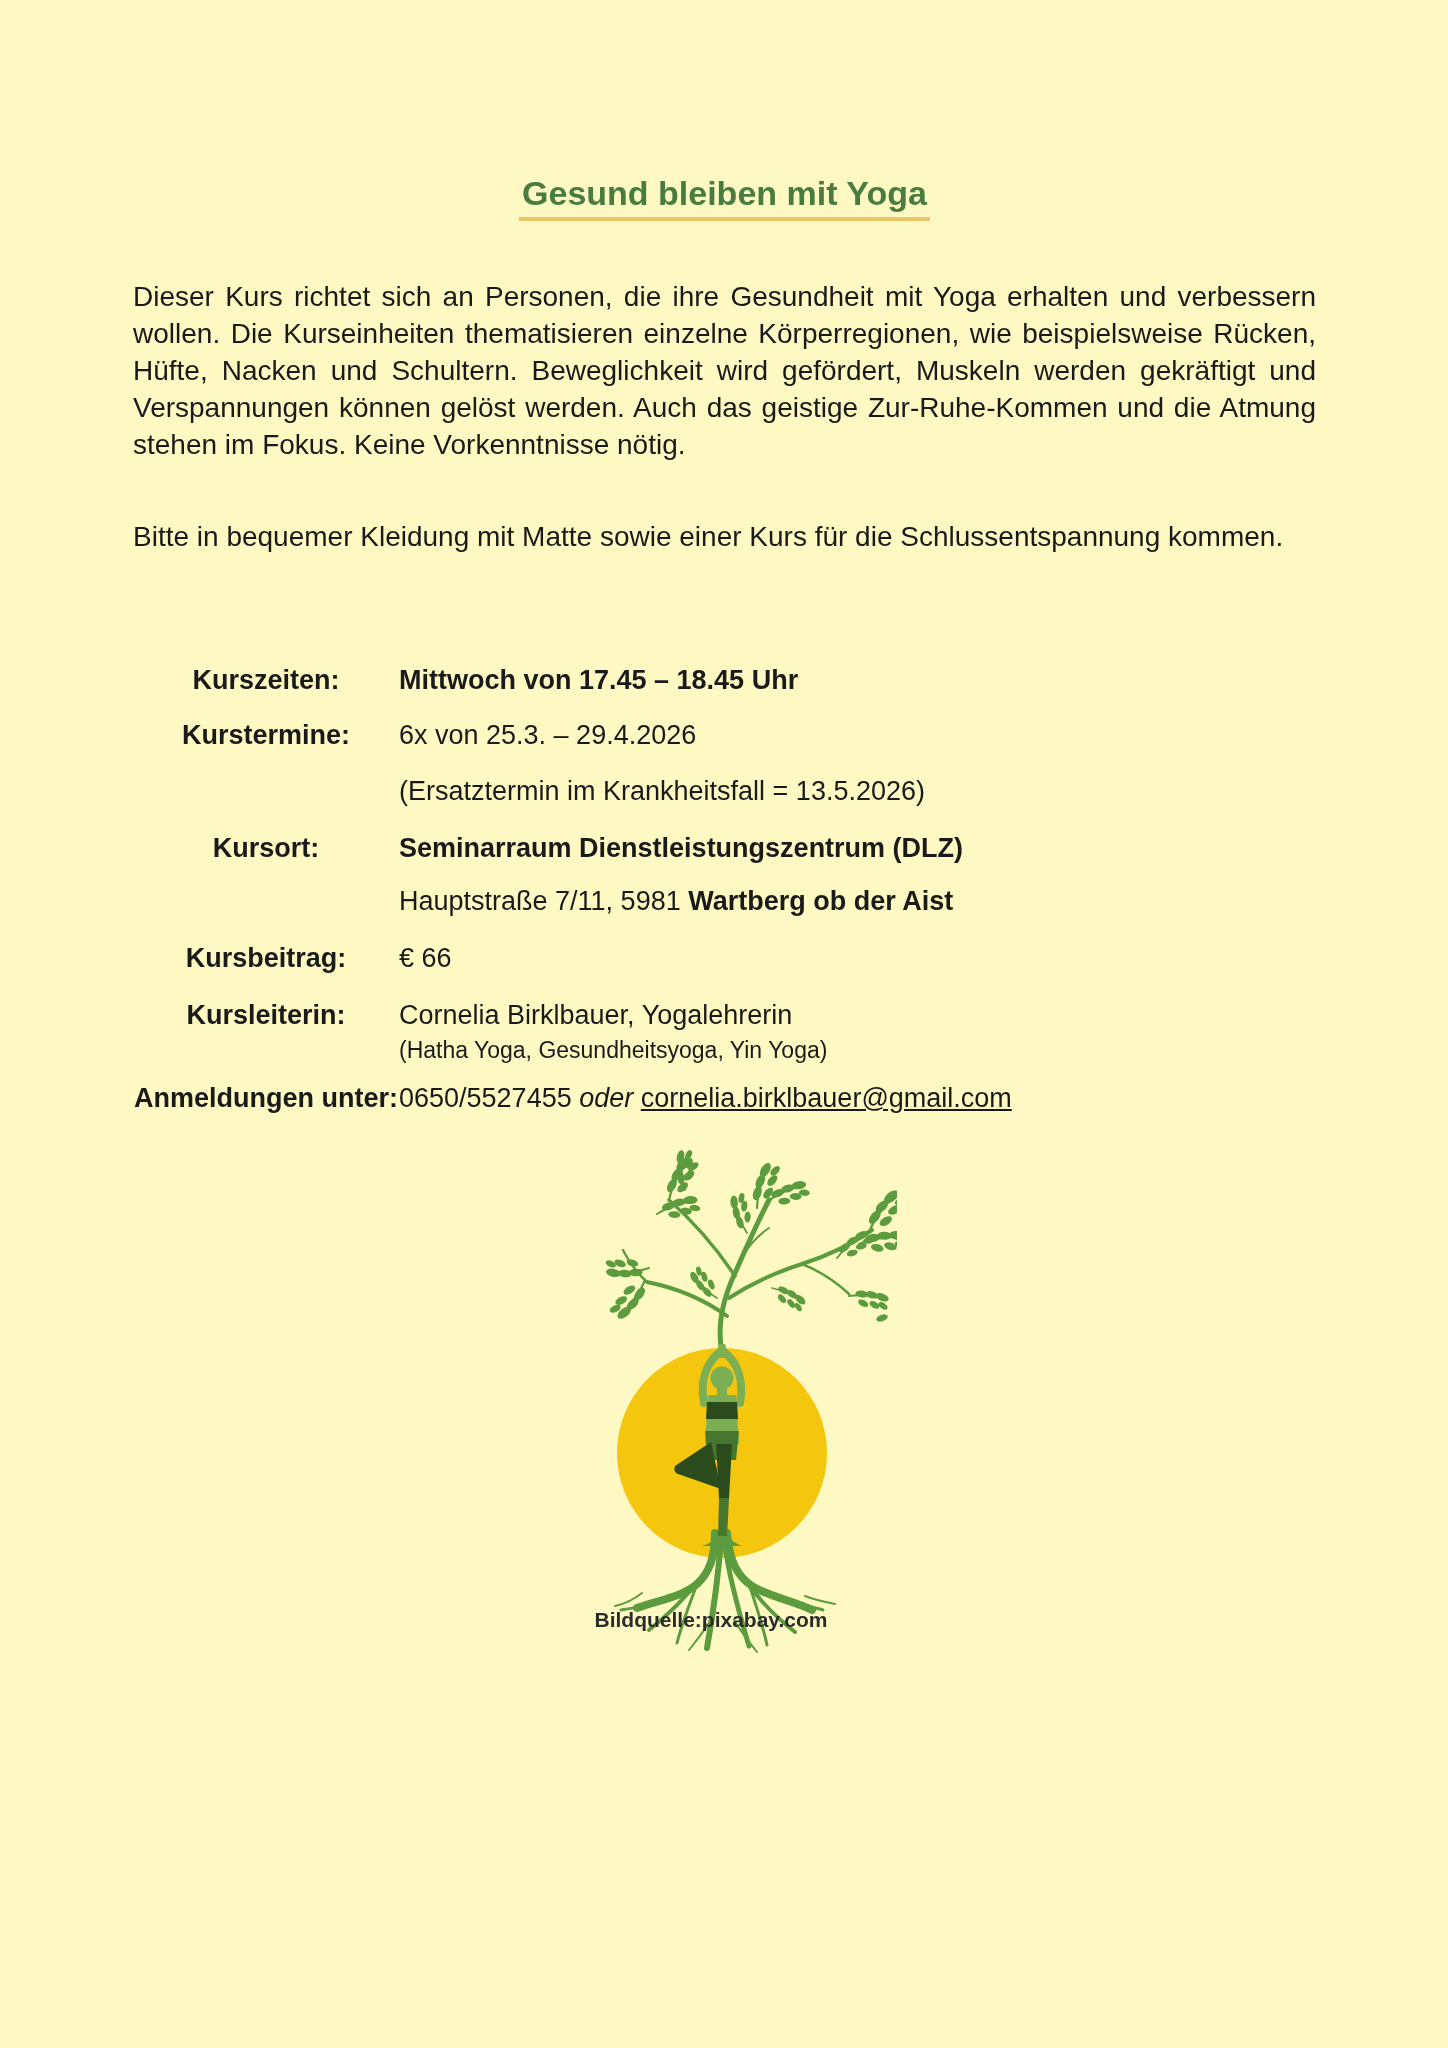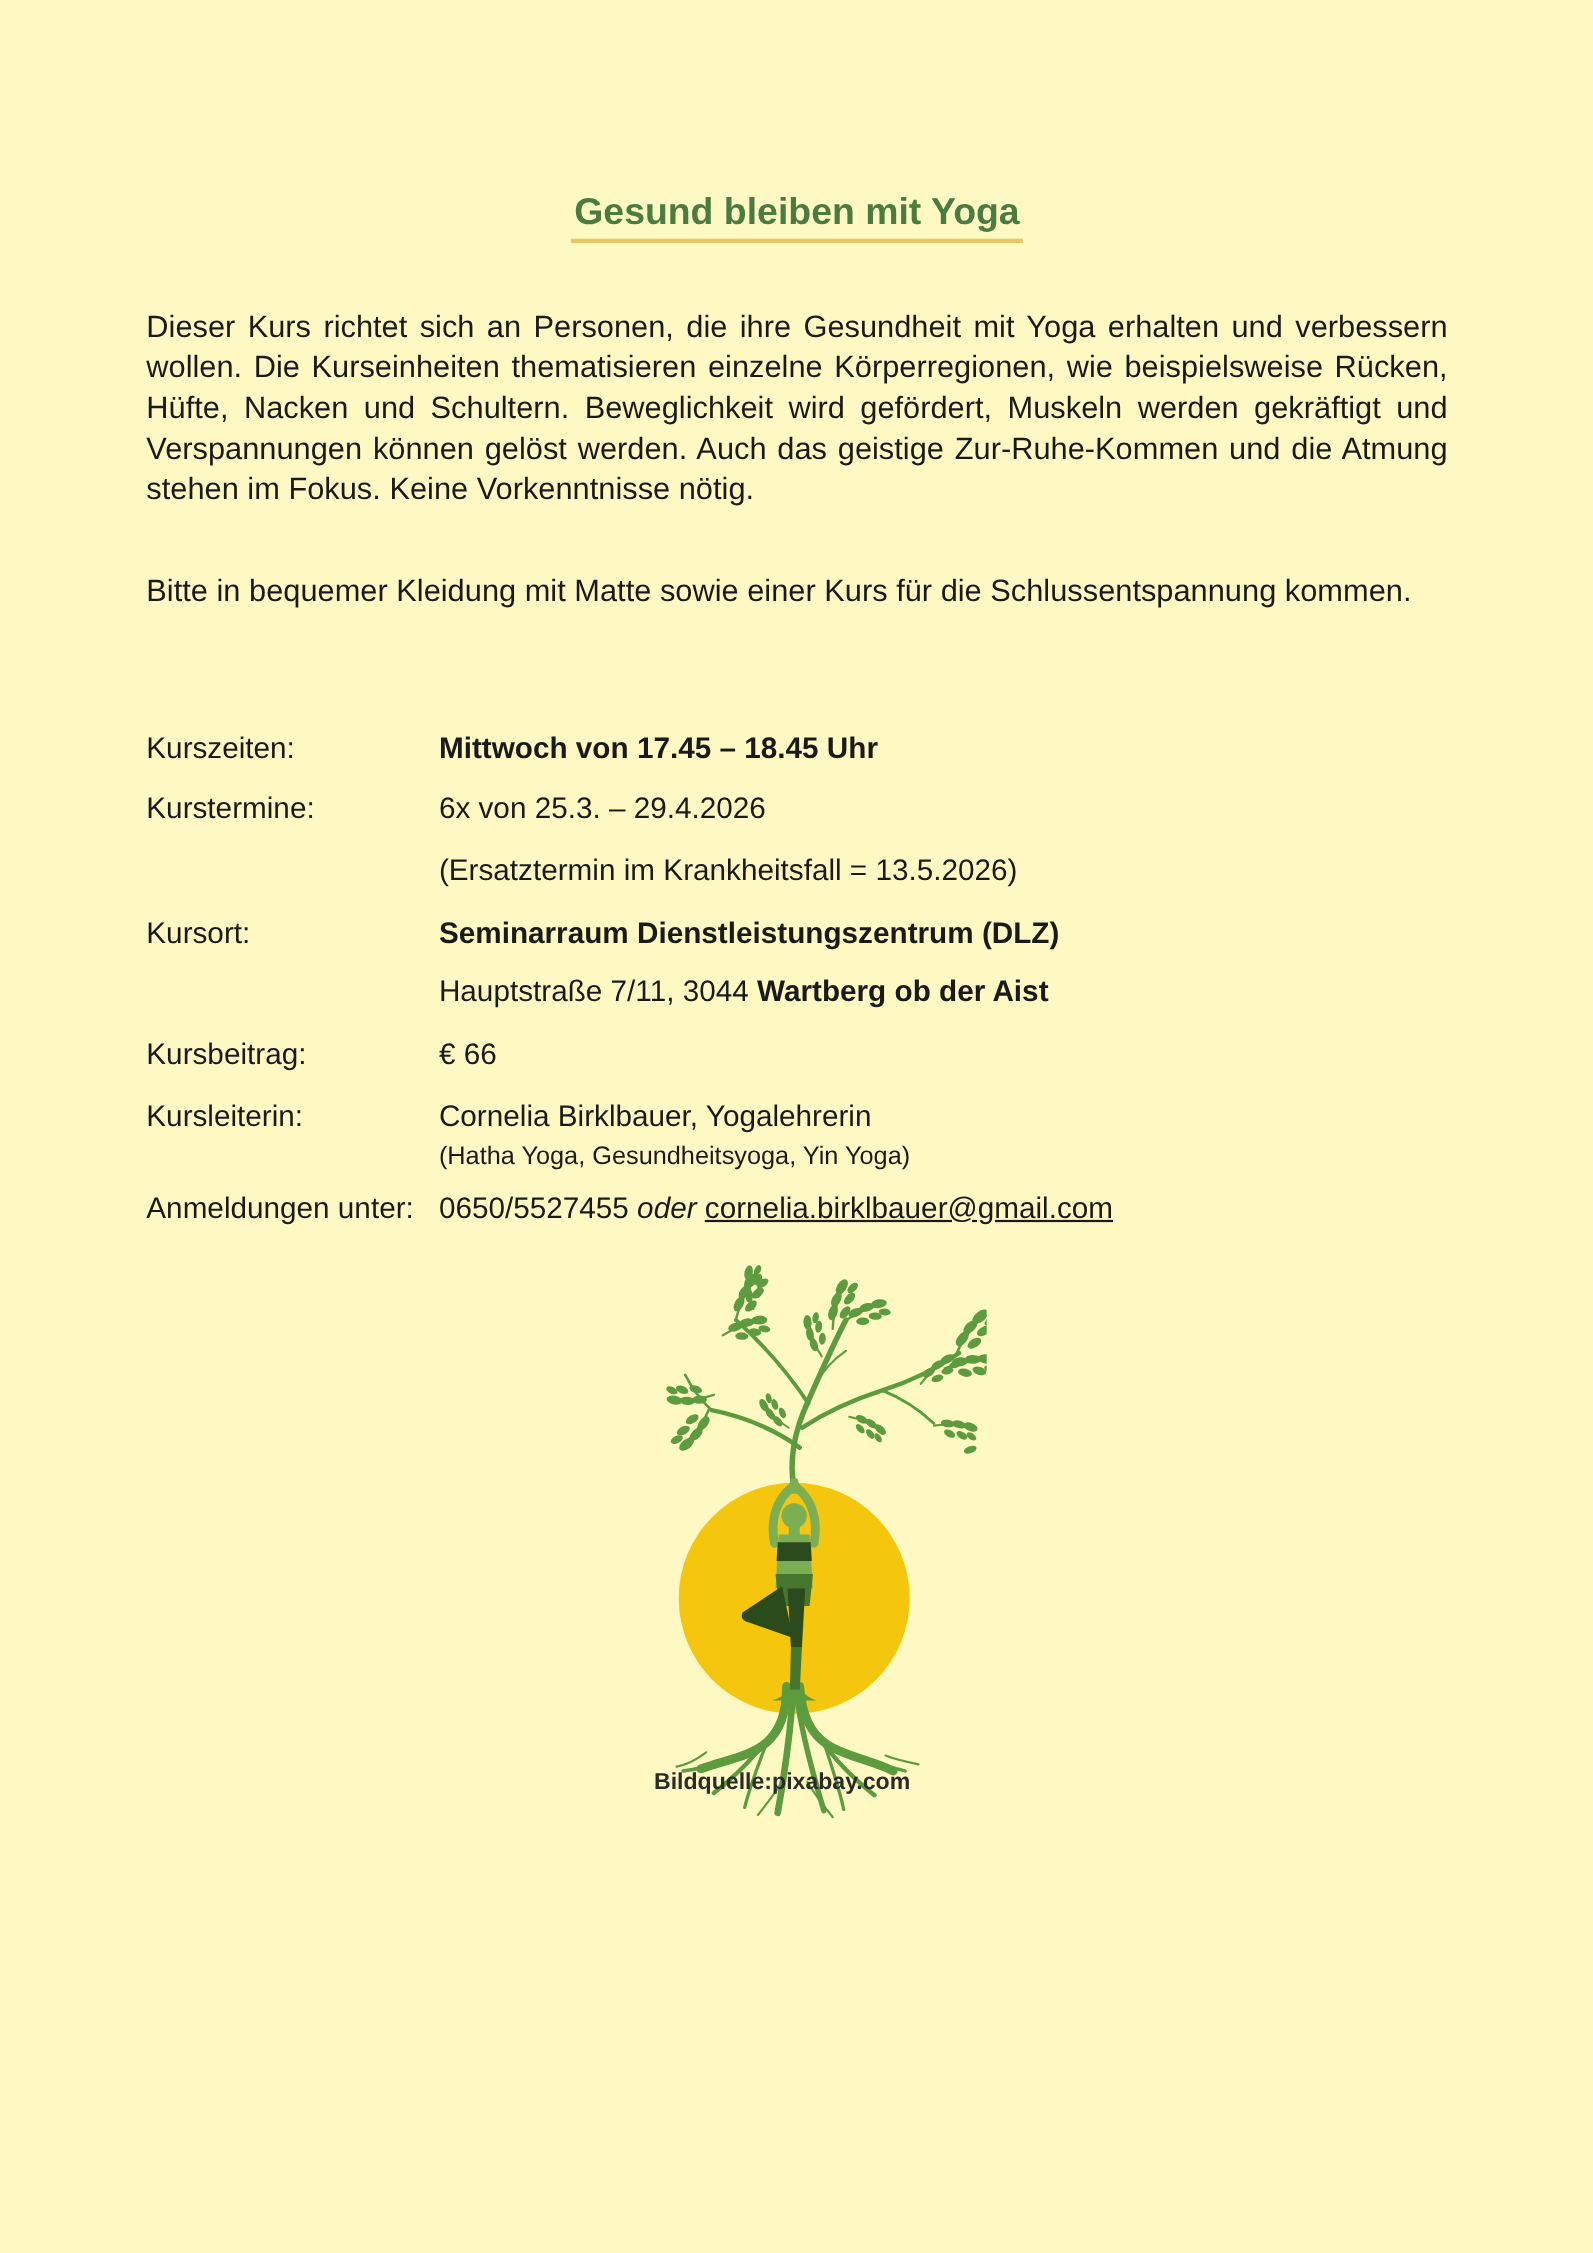--- a/index.html
+++ b/index.html
@@ -30,21 +30,21 @@
     position:absolute;left:133px;width:1183px;margin:0;
     font-size:28px;line-height:37px;
   }
   .p1{top:278px;text-align:justify;}
   .p2{top:518px;width:1160px;}
   .details{
     position:absolute;left:133px;top:655px;width:1183px;
     font-size:27px;line-height:37px;
   }
   .drow{display:flex;align-items:flex-start;}
-  .dlabel{flex:0 0 266px;width:266px;font-weight:normal;white-space:nowrap;}
+  .dlabel{flex:0 0 266px;width:266px;font-weight:bold;white-space:nowrap;text-align:center;}
   .dvalue{flex:1 1 auto;}
   .bold{font-weight:bold;}
   .italic{font-style:italic;}
   .email{color:inherit;text-decoration:underline;cursor:pointer;}
   .sub-line{font-size:23px;line-height:33px;}
   .mt7{margin-top:7px;}  .mt18{margin-top:18px;} .mt19{margin-top:19px;}
   .mt20{margin-top:20px;} .mt16{margin-top:16px;} .mt13{margin-top:13px;}
   .illustration{position:absolute;left:597px;top:1148px;width:300px;height:520px;}
   .illu-svg{display:block;width:300px;height:520px;}
   .twig{stroke:var(--leaf-green);stroke-width:1.6;fill:none;stroke-linecap:round;}
@@ -84,21 +84,21 @@
       <div class="dvalue">(Ersatztermin im Krankheitsfall = 13.5.2026)</div>
     </div>
 
     <div class="drow mt20">
       <div class="dlabel">Kursort:</div>
       <div class="dvalue bold">Seminarraum Dienstleistungszentrum (DLZ)</div>
     </div>
 
     <div class="drow mt16">
       <div class="dlabel"></div>
-      <div class="dvalue"><span>Hauptstraße 7/11, 3044 </span><span class="bold">Wartberg ob der Aist</span></div>
+      <div class="dvalue"><span>Hauptstraße 7/11, 5981 </span><span class="bold">Wartberg ob der Aist</span></div>
     </div>
 
     <div class="drow mt20">
       <div class="dlabel">Kursbeitrag:</div>
       <div class="dvalue">€ 66</div>
     </div>
 
     <div class="drow mt20">
       <div class="dlabel">Kursleiterin:</div>
       <div class="dvalue">

